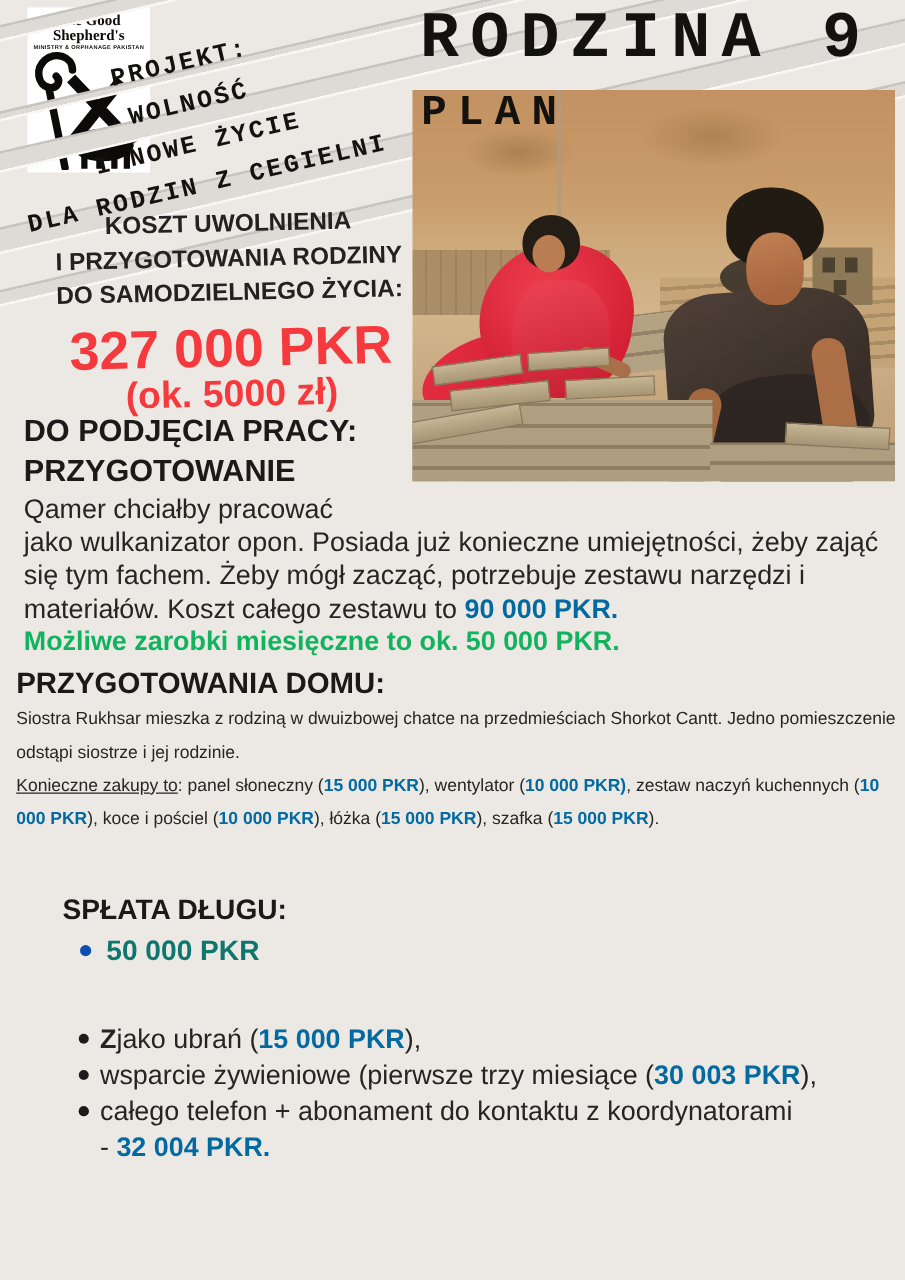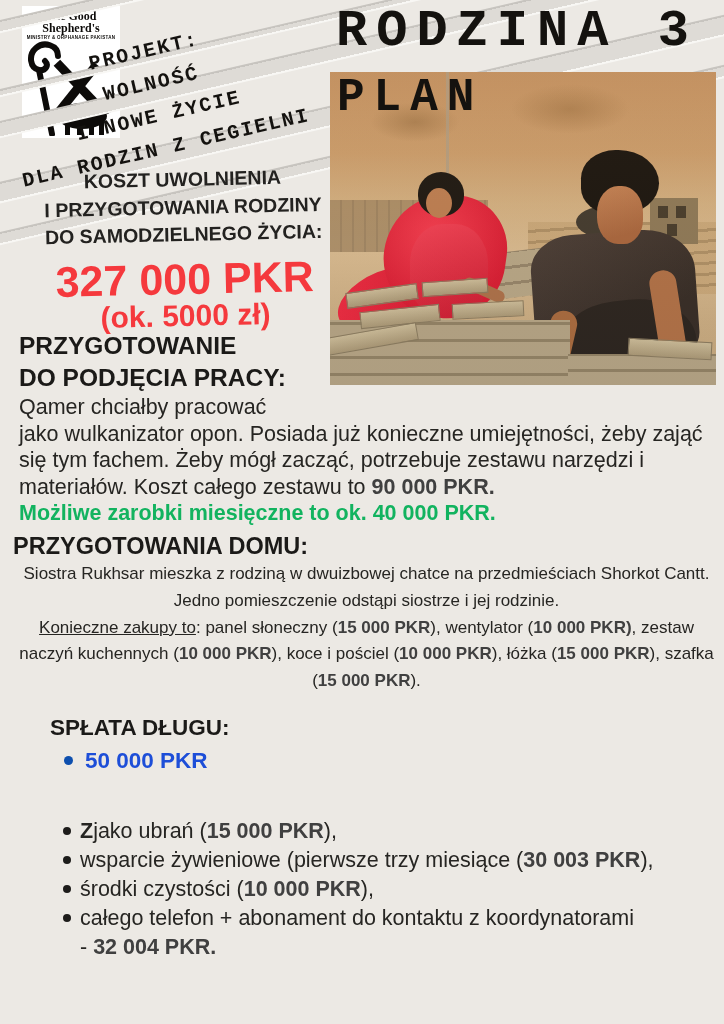--- a/index.html
+++ b/index.html
@@ -26,21 +26,21 @@
   .diag{position:absolute;left:-45px;top:34px;width:400px;z-index:3;
     transform:rotate(-13deg);
     font-family:"Liberation Mono",monospace;font-weight:700;
     font-size:20px;line-height:33px;letter-spacing:2px;text-align:center;color:#14120f;}
 
   .big-title{position:absolute;left:336px;top:2px;z-index:5;
     font-family:"Liberation Mono",monospace;font-weight:700;
     font-size:52px;letter-spacing:9px;color:#14120f;white-space:nowrap;}
   .plan-title{position:absolute;left:337px;top:72px;z-index:6;
     font-family:"Liberation Mono",monospace;font-weight:700;
-    font-size:46px;letter-spacing:9px;color:#14120f;}
+    font-size:34px;letter-spacing:9px;color:#14120f;}
 
   
   .photo{position:absolute;left:330px;top:72px;width:386px;height:313px;overflow:hidden;z-index:2;
     background:linear-gradient(180deg,#bf8f62 0%,#c79b6c 26%,#cfae82 42%,#d5b991 58%,#c7ab83 80%,#bfa47c 100%);}
   .photo *{position:absolute;}
   .ph-hill{left:-10px;top:-8px;width:410px;height:140px;
     background:radial-gradient(ellipse at 20% 90%,#b080532 0%,transparent 60%),
                radial-gradient(ellipse at 25% 70%,#b2835a 0%,rgba(178,131,90,0) 55%),
                radial-gradient(ellipse at 65% 60%,#c08e5e 0%,rgba(192,142,94,0) 60%),
                linear-gradient(180deg,#b9895c,#c79b6c 85%,rgba(199,155,108,0));}
@@ -102,31 +102,31 @@
   .cost-line{font-weight:700;font-size:19.5px;line-height:27.5px;color:#232220;}
   .cost-amount{margin-top:9px;font-weight:700;font-size:43px;line-height:42px;color:#f5393d;}
   .cost-zl{font-weight:700;font-size:30px;line-height:32px;color:#f5393d;}
 
   
   .sec{position:absolute;z-index:4;}
   .h1{font-weight:700;font-size:24.5px;line-height:31.5px;color:#1b1a18;}
   .h2{font-weight:700;font-size:23.5px;line-height:30px;color:#1b1a18;}
   .h3{font-weight:700;font-size:22.5px;line-height:28px;color:#1b1a18;}
   .body-t{font-size:21.5px;line-height:26.3px;color:#262522;}
-  .body-t2{font-size:17px;line-height:26.8px;color:#262522;text-align:center;}
-  .r-blue{color:#404040;font-weight:700;}
+  .body-t2{font-size:14px;line-height:26.8px;color:#262522;}
+  .r-blue{color:#0369a1;font-weight:700;}
   .r-green{color:#12b35f;font-weight:700;}
   .r-b{font-weight:700;}
   .r-u{text-decoration:underline;}
   .work-head{left:19px;top:330px;}
   .work-intro{left:19px;top:394px;}
   .work-body{left:19px;top:421px;width:701px;}
   .home{left:13px;top:531px;width:707px;}
   .debt-head{left:50px;top:714px;text-align:right;}
-  .debt-row{left:64px;top:747px;font-size:22.5px;line-height:28px;font-weight:700;color:#1d4ed8;}
+  .debt-row{left:64px;top:747px;font-size:22.5px;line-height:28px;font-weight:700;color:#0f766e;}
   .debt-dot{display:inline-block;width:9px;height:9px;border-radius:50%;background:#0d4fae;margin-right:12px;vertical-align:3px;}
   .fam-head{left:50px;top:785px;}
   .fam-list{left:63px;top:817px;width:650px;margin:0;padding:0;list-style:none;}
   .fam-item{position:relative;font-size:21.5px;line-height:29px;color:#262522;padding-left:17px;}
   .fam-dot{position:absolute;left:0;top:10px;width:8px;height:8px;border-radius:50%;background:#1d1c1a;}
 </style>
 </head>
 <body>
 
 <div class="page">
@@ -161,21 +161,21 @@
     </svg>
   </div>
 
   <div class="diag">
     <div>PROJEKT:</div>
     <div>WOLNOŚĆ</div>
     <div>I NOWE ŻYCIE</div>
     <div>DLA RODZIN Z CEGIELNI</div>
   </div>
 
-  <div class="big-title">RODZINA 3</div>
+  <div class="big-title">RODZINA 9</div>
   <div class="plan-title">PLAN</div>
 
   <div class="photo">
     <div class="ph-hill"></div>
     <div class="ph-blotch1"></div>
     <div class="ph-blotch2"></div>
     <div class="ph-pole"></div>
     <div class="ph-far-bricks"></div>
     <div class="ph-field"></div>
     <div class="ph-mound"></div>
@@ -217,37 +217,37 @@
 
   <div class="cost sec">
     <div class="cost-line">KOSZT UWOLNIENIA</div>
     <div class="cost-line">I PRZYGOTOWANIA RODZINY</div>
     <div class="cost-line">DO SAMODZIELNEGO ŻYCIA:</div>
     <div class="cost-amount">327 000 PKR</div>
     <div class="cost-zl">(ok. 5000 zł)</div>
   </div>
 
   <div class="sec work-head">
+    <div class="h1">DO PODJĘCIA PRACY:</div>
     <div class="h1">PRZYGOTOWANIE</div>
-    <div class="h1">DO PODJĘCIA PRACY:</div>
   </div>
   <div class="sec work-intro body-t">Qamer chciałby pracować</div>
-  <div class="sec work-body body-t"><span>jako wulkanizator opon.  Posiada już konieczne umiejętności, żeby zająć się tym fachem. Żeby mógł zacząć, potrzebuje zestawu narzędzi i materiałów. Koszt całego zestawu to </span><span class="r-blue">90 000 PKR.</span><span></span><br><span></span><span class="r-green">Możliwe zarobki miesięczne to ok. 40 000 PKR.</span></div>
+  <div class="sec work-body body-t"><span>jako wulkanizator opon.  Posiada już konieczne umiejętności, żeby zająć się tym fachem. Żeby mógł zacząć, potrzebuje zestawu narzędzi i materiałów. Koszt całego zestawu to </span><span class="r-blue">90 000 PKR.</span><span></span><br><span></span><span class="r-green">Możliwe zarobki miesięczne to ok. 50 000 PKR.</span></div>
 
   <div class="sec home">
     <div class="h2">PRZYGOTOWANIA DOMU:</div>
     <div class="body-t2"><span>Siostra Rukhsar  mieszka z rodziną w dwuizbowej chatce na przedmieściach Shorkot Cantt. Jedno pomieszczenie odstąpi siostrze i jej rodzinie.</span></div>
     <div class="body-t2"><span class="r-u">Konieczne zakupy to</span><span>: panel słoneczny (</span><span class="r-blue">15 000 PKR</span><span>), wentylator (</span><span class="r-blue">10 000 PKR)</span><span>, zestaw naczyń kuchennych (</span><span class="r-blue">10 000 PKR</span><span>), koce i pościel (</span><span class="r-blue">10 000 PKR</span><span>), łóżka (</span><span class="r-blue">15 000 PKR</span><span>), szafka (</span><span class="r-blue">15 000 PKR</span><span>).</span></div>
   </div>
 
   <div class="sec debt-head h3">SPŁATA DŁUGU:</div>
   <div class="sec debt-row">
     <span class="debt-dot"></span><span>50 000 PKR</span>
   </div>
 
   <ul class="sec fam-list">
     <li class="fam-item"><span class="fam-dot"></span><span><span class="r-b">Z</span><span>jako ubrań (</span><span class="r-blue">15 000 PKR</span><span>),</span></span></li>
     <li class="fam-item"><span class="fam-dot"></span><span><span>wsparcie żywieniowe (pierwsze trzy miesiące (</span><span class="r-blue">30 003 PKR</span><span>),</span></span></li>
-    <li class="fam-item"><span class="fam-dot"></span><span><span>środki czystości (</span><span class="r-blue">10 000 PKR</span><span>),</span></span></li>
+    <li class="fam-item"><span class="fam-dot"></span></li>
     <li class="fam-item"><span class="fam-dot"></span><span><span> całego telefon + abonament do kontaktu z koordynatorami</span><span></span><br><span>- </span><span class="r-blue">32 004 PKR.</span></span></li>
   </ul>
 
 </div>
 
 </body></html>

